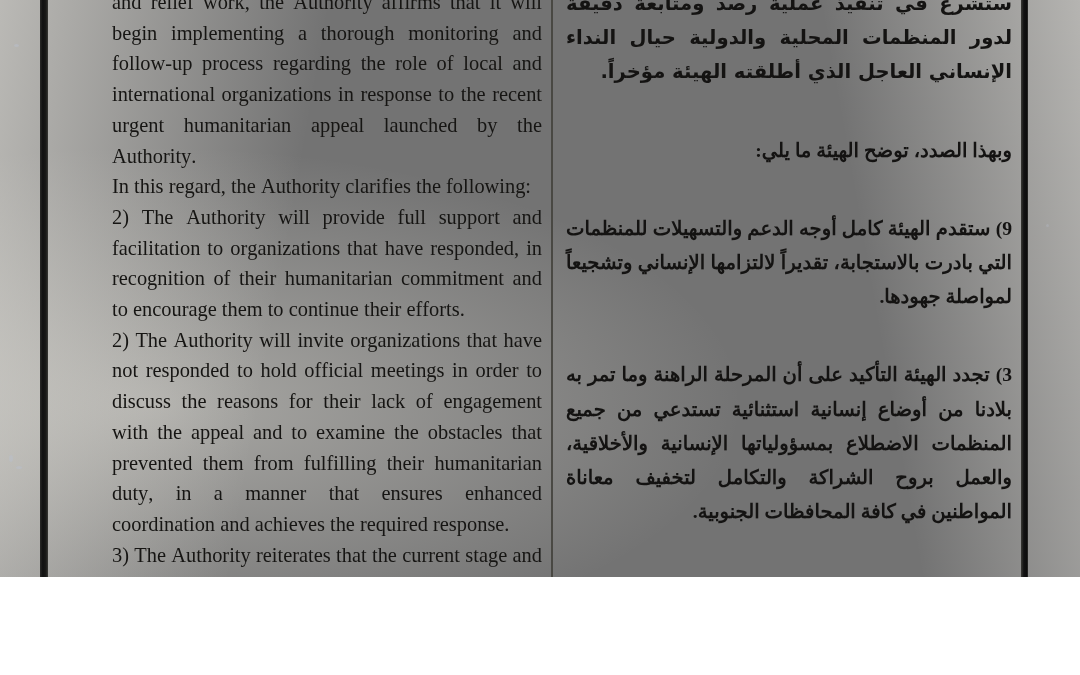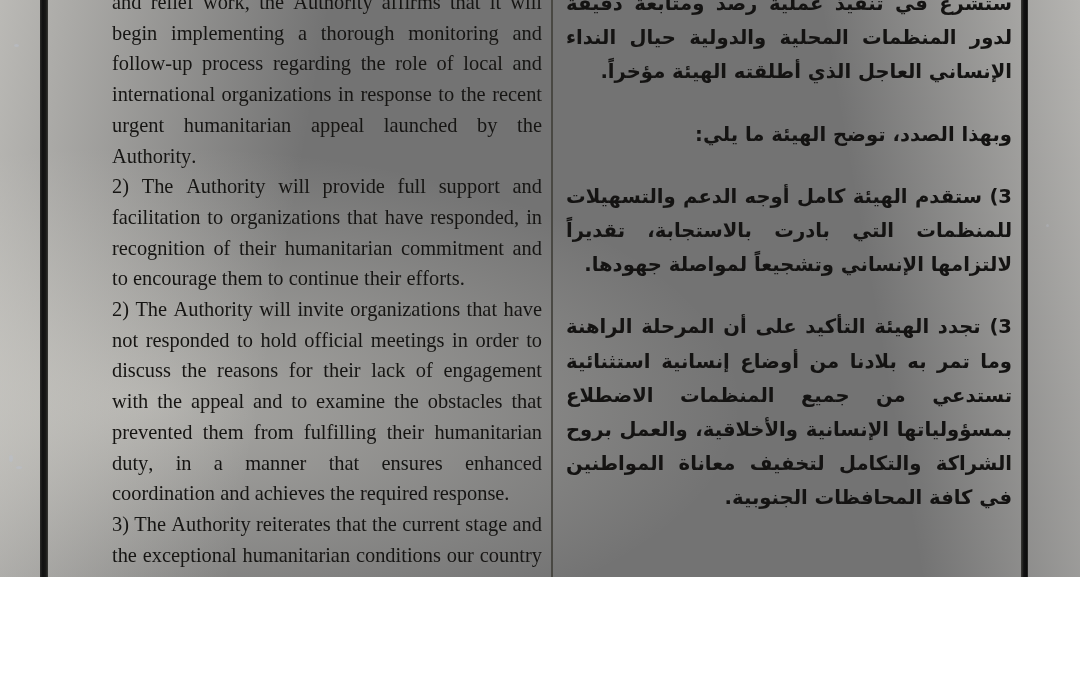--- a/index.html
+++ b/index.html
@@ -76,21 +76,21 @@
     color: #141312;
     direction: rtl;
     font-family: "DejaVu Sans", "Liberation Sans", sans-serif;
     font-size: 19.6px;
     line-height: 34.2px;
     text-align: justify;
     font-weight: 700;
   }
 
   .col-en p, .col-ar p { margin: 0; }
-  .col-ar p.gap  { margin-top: 28px; }
+  .col-ar p.gap  { margin-top: 44px; font-family: Liberation Serif, serif; }
 
   
   .col-en p:last-child, .col-ar p:last-child { }
 
   
   .col-en, .col-ar { text-rendering: optimizeLegibility; }
 </style>
 </head>
 <body>
 
@@ -102,25 +102,26 @@
   <div class="speck" style="left:9px;   top:455px; width:4px;  height:7px;"></div>
   <div class="speck" style="left:16px;  top:466px; width:6px;  height:3px;"></div>
   <div class="speck" style="left:1046px;top:224px; width:3px;  height:3px; opacity:.3;"></div>
 
   <div class="rule-left-outer"></div>
   <div class="rule-center"></div>
   <div class="rule-right-outer"></div>
 
   <div class="col-en">
     <p>and relief work, the Authority affirms that it will begin implementing a thorough monitoring and follow-up process regarding the role of local and international organizations in response to the recent urgent humanitarian appeal launched by the Authority.</p>
+    <p>In this regard, the Authority clarifies the following:</p>
     <p>2) The Authority will provide full support and facilitation to organizations that have responded, in recognition of their humanitarian commitment and to encourage them to continue their efforts.</p>
     <p>2) The Authority will invite organizations that have not responded to hold official meetings in order to discuss the reasons for their lack of engagement with the appeal and to examine the obstacles that prevented them from fulfilling their humanitarian duty, in a manner that ensures enhanced coordination and achieves the required response.</p>
     <p>3) The Authority reiterates that the current stage and the exceptional humanitarian conditions our country is going through require all organizations to shoulder their humanitarian and moral responsibilities, and to work in a spirit of</p>
   </div>
 
   <div class="col-ar">
     <p>ستشرع في تنفيذ عملية رصد ومتابعة دقيقة لدور المنظمات المحلية والدولية حيال النداء الإنساني العاجل الذي أطلقته الهيئة مؤخراً.</p>
     <p class="gap">وبهذا الصدد، توضح الهيئة ما يلي:</p>
-    <p class="gap">3) ستقدم الهيئة كامل أوجه الدعم والتسهيلات للمنظمات التي بادرت بالاستجابة، تقديراً لالتزامها الإنساني وتشجيعاً لمواصلة جهودها.</p>
+    <p class="gap">9) ستقدم الهيئة كامل أوجه الدعم والتسهيلات للمنظمات التي بادرت بالاستجابة، تقديراً لالتزامها الإنساني وتشجيعاً لمواصلة جهودها.</p>
     <p class="gap">3) تجدد الهيئة التأكيد على أن المرحلة الراهنة وما تمر به بلادنا من أوضاع إنسانية استثنائية تستدعي من جميع المنظمات الاضطلاع بمسؤولياتها الإنسانية والأخلاقية، والعمل بروح الشراكة والتكامل لتخفيف معاناة المواطنين في كافة المحافظات الجنوبية.</p>
   </div>
 
 </div>
 
 </body></html>

